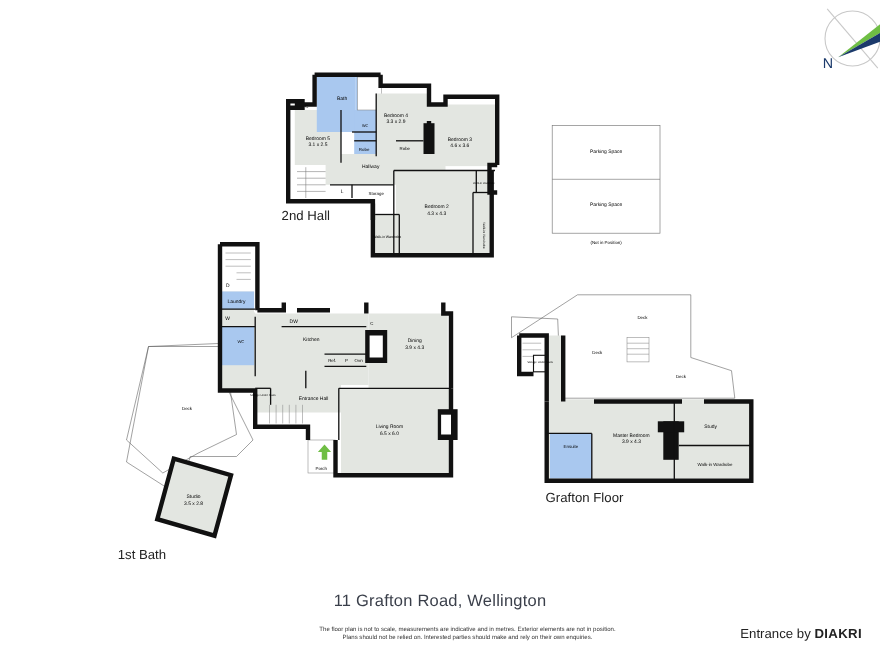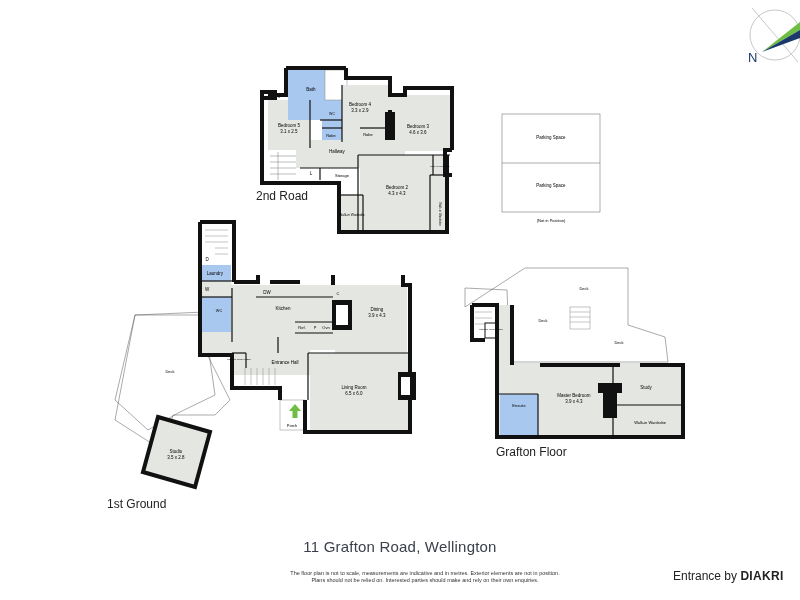--- a/index.html
+++ b/index.html
@@ -94,21 +94,21 @@
   <text x="368" y="136" font-size="4" text-anchor="middle">Robe</text>
   <text x="342" y="177" font-size="4" text-anchor="middle">Storage</text>
   <text x="311" y="175" font-size="4.5" text-anchor="middle">L</text>
   <text x="279" y="98" font-size="4" text-anchor="middle">C</text>
   <text x="397" y="189" font-size="4.5" text-anchor="middle">Bedroom 2</text>
   <text x="397" y="195" font-size="4.5" text-anchor="middle">4.3 x 4.3</text>
   <text x="352" y="216" font-size="3.2" text-anchor="middle">Walk-in Wardrobe</text>
   <text x="440" y="167" font-size="2.5" text-anchor="middle">Walk-in Wardrobe</text>
   <text x="439" y="214" font-size="3" text-anchor="middle" transform="rotate(90 439 214)">Walk-in Wardrobe</text>
 </svg>
-<div class="floor-label" style="left:256px;top:189px;font-size:12px;">2nd Road</div>
+<div class="floor-label" style="left:256px;top:189px;font-size:12px;">2nd Hall</div>
 
 <svg style="position:absolute;left:0;top:0" width="800" height="600" viewBox="0 0 800 600">
   <rect x="502" y="114" width="98" height="98" fill="none" stroke="#777" stroke-width="0.6"></rect>
   <line x1="502" y1="163" x2="600" y2="163" stroke="#777" stroke-width="0.6"></line>
   <text x="551" y="139" font-size="4.5" text-anchor="middle">Parking Space</text>
   <text x="551" y="187" font-size="4.5" text-anchor="middle">Parking Space</text>
   <text x="551" y="222" font-size="4" text-anchor="middle">(Not in Position)</text>
 </svg>
 
 <svg style="position:absolute;left:0;top:0" width="800" height="600" viewBox="0 0 800 600">
@@ -188,21 +188,21 @@
     <text x="285" y="364">Entrance Hall</text>
     <text x="239" y="360" font-size="2.5">Storage Under Stairs</text>
     <text x="354" y="389">Living Room</text>
     <text x="354" y="395">6.5 x 6.0</text>
     <text x="292" y="427" font-size="4">Porch</text>
     <text x="170" y="373" font-size="4">Deck</text>
     <text x="176" y="453">Studio</text>
     <text x="176" y="459">3.5 x 2.8</text>
   </g>
 </svg>
-<div class="floor-label" style="left:107px;top:497px;">1st Ground</div>
+<div class="floor-label" style="left:107px;top:497px;">1st Bath</div>
 
 <svg style="position:absolute;left:0;top:0" width="800" height="600" viewBox="0 0 800 600">
   <polygon points="525,268 628,268 628,325 665,337 668,362 510,362 507,290 465,288 465,307" fill="none" stroke="#555" stroke-width="0.5"></polygon>
   <g fill="#e3e6e1">
     <rect x="497" y="305" width="16" height="60"></rect>
     <rect x="497" y="363" width="185" height="72"></rect>
   </g>
   <rect x="500" y="394" width="38" height="41" fill="#a9c8ef"></rect>
   <g stroke="#888" stroke-width="0.5">
     <rect x="570" y="307" width="20" height="22" fill="#fff"></rect>

